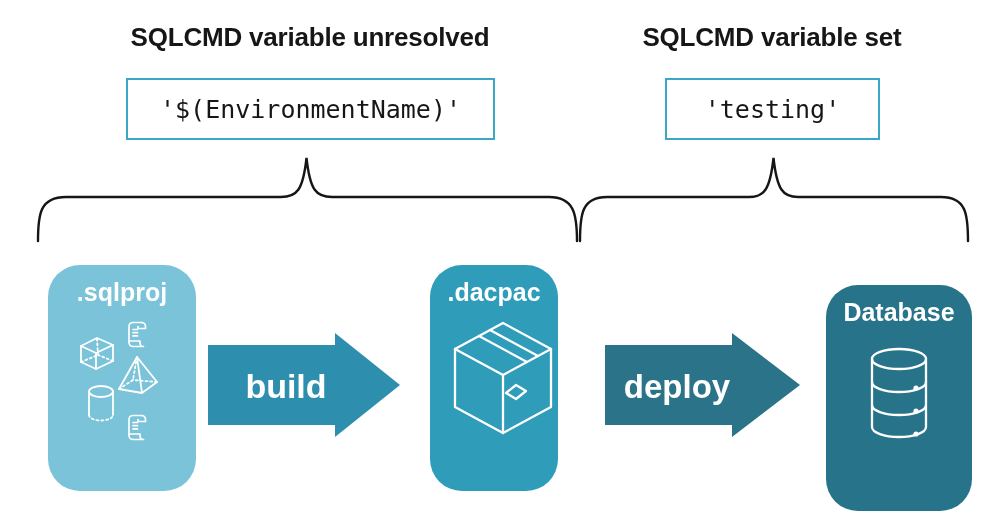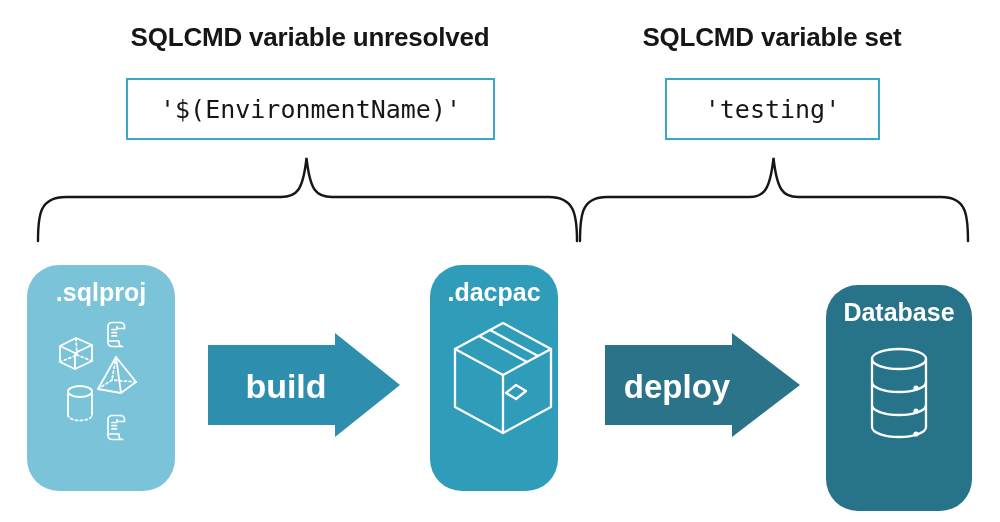--- a/index.html
+++ b/index.html
@@ -16,21 +16,21 @@
   .codebox{
     position:absolute;top:78px;height:62px;border:2px solid var(--code_border);
     background:#fff;display:flex;align-items:center;justify-content:center;box-sizing:border-box;
   }
   #codebox-left{left:126px;width:369px;}
   #codebox-right{left:665px;width:215px;}
   .code{font-family:"DejaVu Sans Mono",monospace;font-size:25px;color:var(--ink);}
   .braces{position:absolute;left:0;top:0;pointer-events:none;}
   .braces path{fill:none;stroke:var(--ink);stroke-width:2.4;stroke-linecap:round;}
   .node{position:absolute;top:265px;height:226px;border-radius:32px;}
-  #node-sqlproj{left:27px;width:148px;background:var(--sqlproj);}
+  #node-sqlproj{left:48px;width:148px;background:var(--sqlproj);}
   #node-dacpac{left:430px;width:128px;background:var(--dacpac);}
   #node-database{left:826px;width:146px;background:var(--database);margin-top:20px;}
   .node-label{
     margin-top:13px;text-align:center;font-size:25px;font-weight:700;color:#fff;
   }
   .node-icon{position:absolute;}
   .node-icon *{vector-effect:none;}
   .outline{fill:none;stroke:var(--icon_stroke);stroke-linecap:round;stroke-linejoin:round;}
   .dashed{stroke-dasharray:2 2.8;}
   .arrow{position:absolute;top:333px;}

